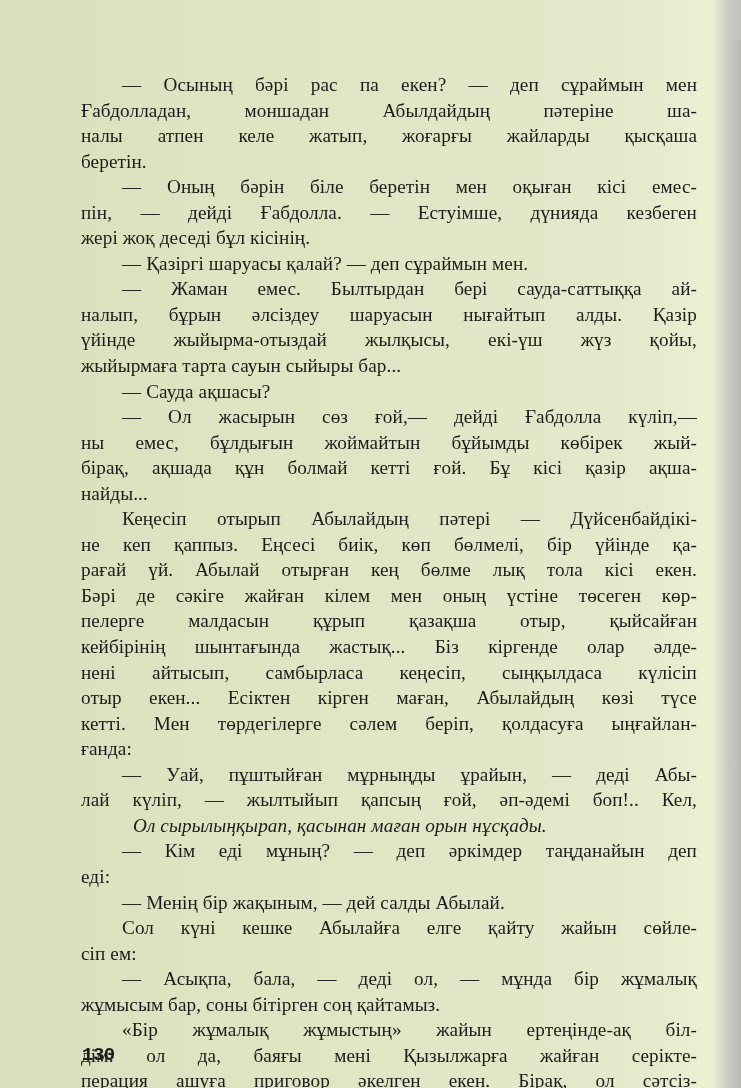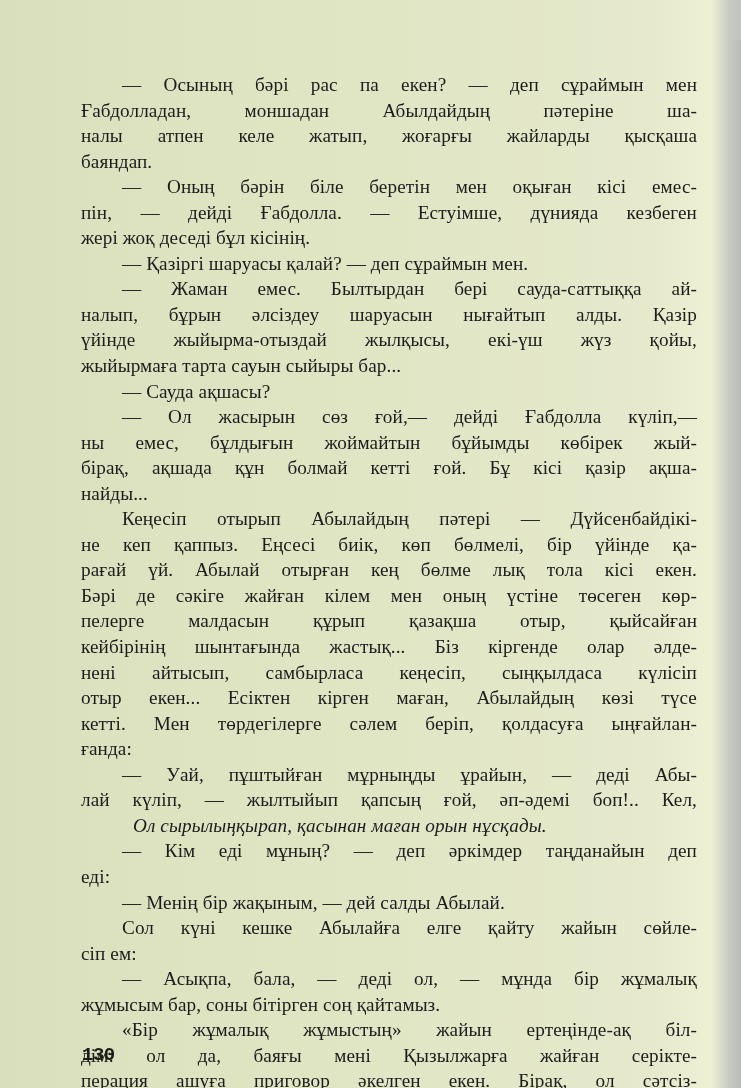--- a/index.html
+++ b/index.html
@@ -68,21 +68,21 @@
     }
   </style>
 </head>
 <body>
 
 <div class="page">
   <div class="text-block" id="text-block">
       <div class="line indent">— Осының бәрі рас па екен? — деп  сұраймын мен</div>
       <div class="line">Ғабдолладан,   моншадан   Абылдайдың   пәтеріне   ша-</div>
       <div class="line">налы  атпен  келе  жатып,  жоғарғы  жайларды  қысқаша</div>
-      <div class="line last">баяндап.</div>
+      <div class="line last">беретін.</div>
       <div class="line indent">— Оның бәрін біле беретін мен  оқыған  кісі  емес-</div>
       <div class="line">пін, — дейді   Ғабдолла. — Естуімше,  дүнияда   кезбеген</div>
       <div class="line last">жері жоқ деседі бұл кісінің.</div>
       <div class="line indent last">— Қазіргі шаруасы қалай? — деп сұраймын мен.</div>
       <div class="line indent">— Жаман емес. Былтырдан бері сауда-саттыққа ай-</div>
       <div class="line">налып, бұрын әлсіздеу шаруасын нығайтып алды. Қазір</div>
       <div class="line">үйінде жыйырма-отыздай жылқысы, екі-үш  жүз  қойы,</div>
       <div class="line last">жыйырмаға тарта сауын сыйыры бар...</div>
       <div class="line indent last">— Сауда ақшасы?</div>
       <div class="line indent">— Ол  жасырын  сөз  ғой,— дейді  Ғабдолла  күліп,—</div>

